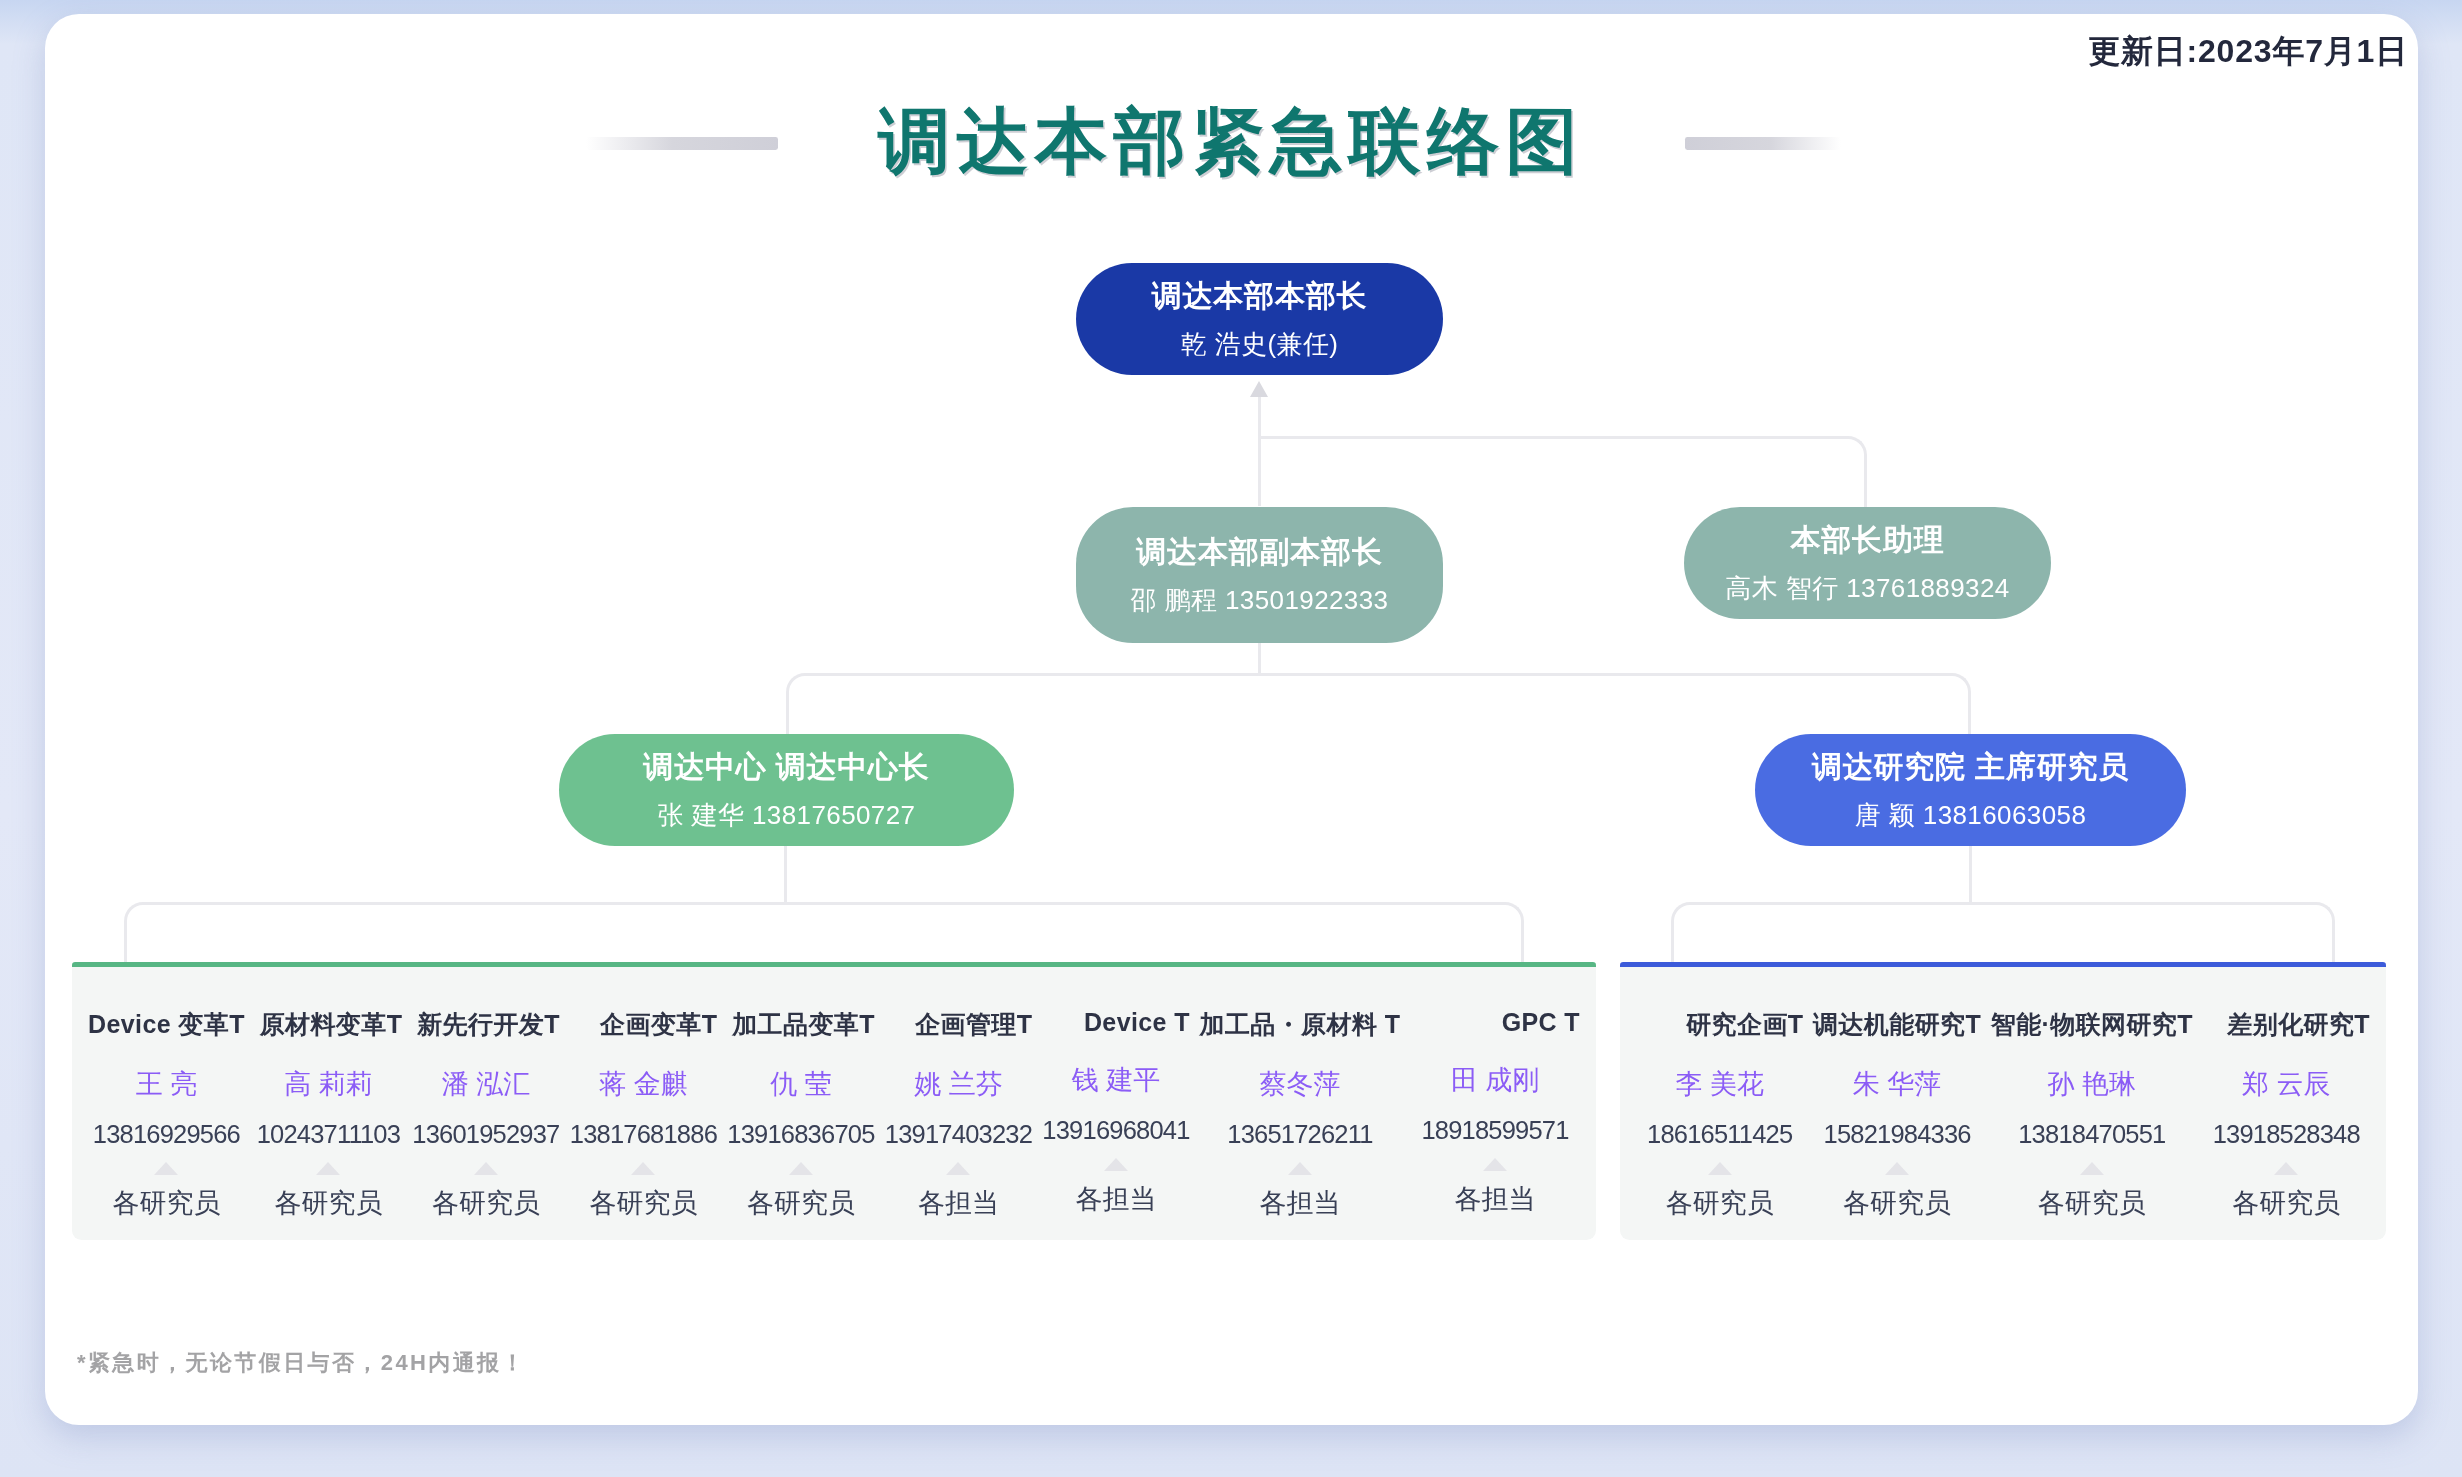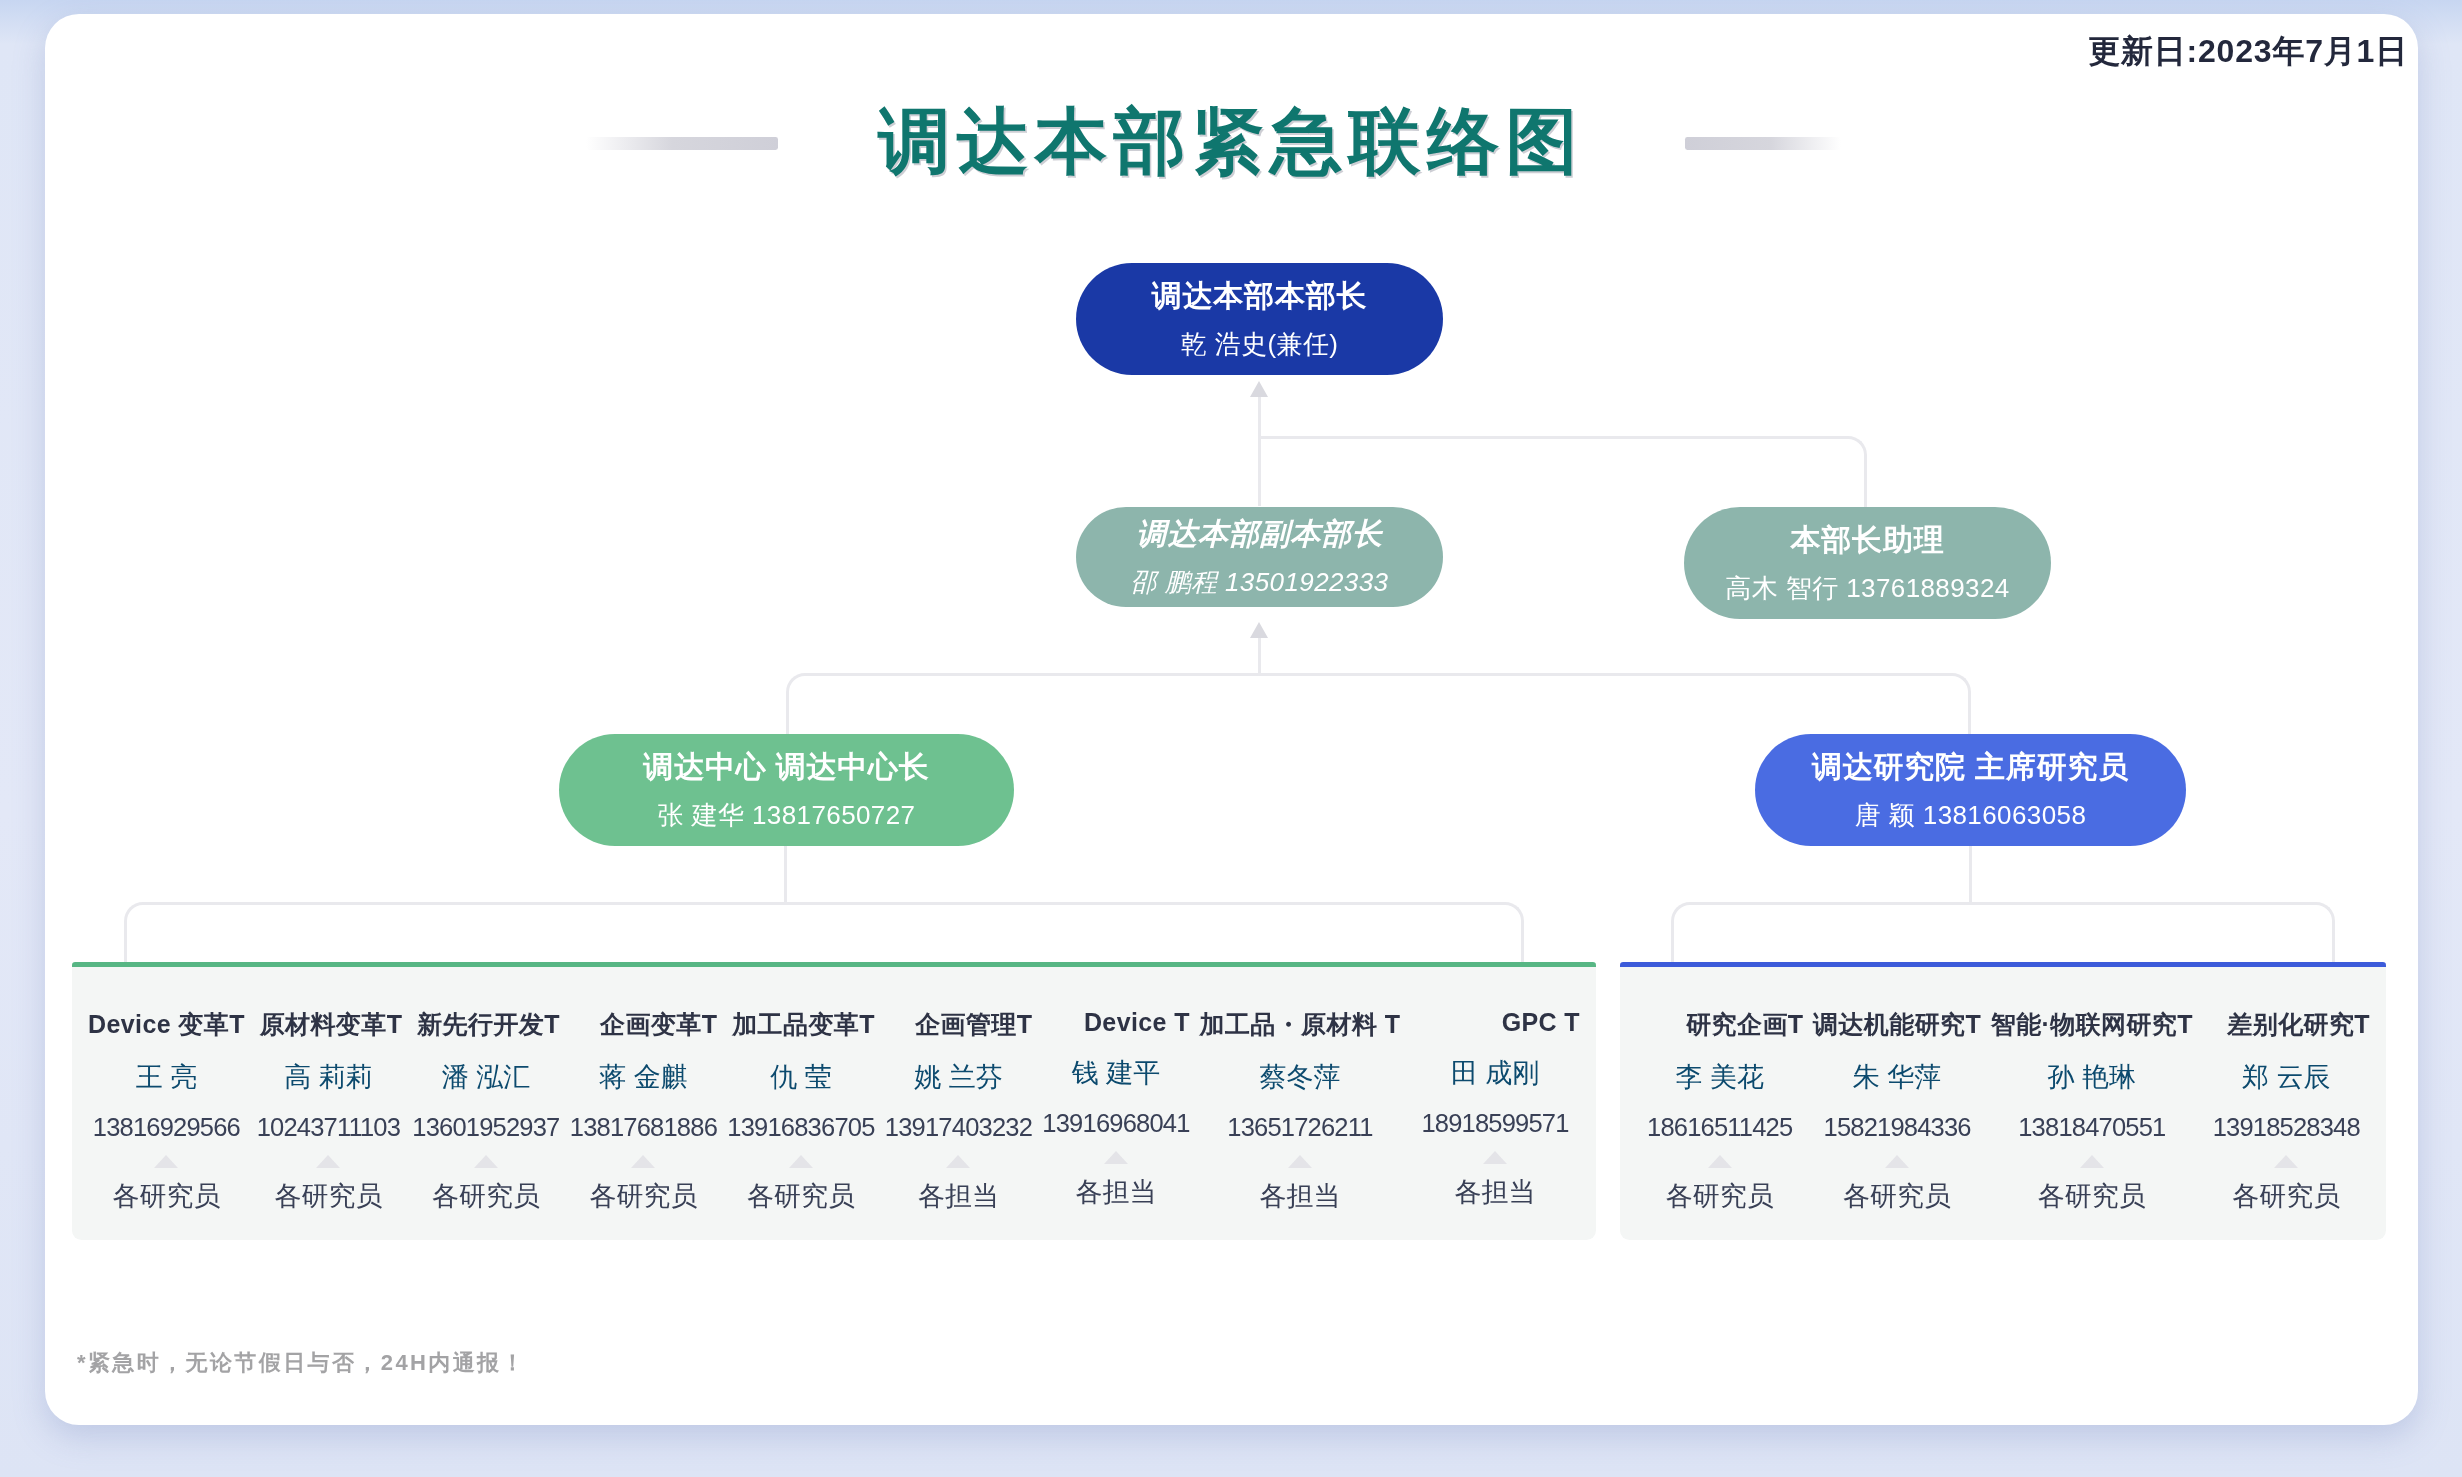--- a/index.html
+++ b/index.html
@@ -52,21 +52,21 @@
   .group-box {
     position:absolute; top:962px; height:278px; background:#f4f6f5;
     border-radius:3.2px 3.2px 9.6px 9.6px;
     display:flex; justify-content:space-around; align-items:flex-start; padding:41px 11.2px 0 11.2px;
   }
   .group-box--center   { left:72px;   width:1524px; border-top:5.6px solid #57b684; }
   .group-box--research { left:1620px; width:766px;  border-top:5.6px solid #3c5bda; }
 
   .team { flex:1 1 0; text-align:center; padding:0 4.8px; }
   .team-title { font-size:25px; font-weight:bold; color:#2e3345; letter-spacing:0.4px; white-space:nowrap;text-align:right; }
-  .team-name  { font-size:27px; color:#0c4a6e; margin-top:18px; }
+  .team-name  { font-size:27px; color:#8b5cf6; margin-top:25px; }
   .team-phone { font-size:25.5px; color:#394056; margin-top:18.4px; letter-spacing:-0.8px; }
   .caret-up   {
     width:0; height:0; margin:12.8px auto 0 auto;
     border-left:12px solid transparent; border-right:12px solid transparent;
     border-bottom:13.6px solid #e4e4e8;
   }
   .team-role  { font-size:27px; color:#394056; margin-top:9.6px; }
 
   .footnote {
     position:absolute; left:77px; top:1348px;
@@ -97,21 +97,21 @@
 <div class="conn stem" style="left:784px; top:846px; height:58px;"></div>
 <div class="conn bracket" style="left:124px; top:902px; width:1400px; height:60px;"></div>
 <div class="conn stem" style="left:1969px; top:846px; height:58px;"></div>
 <div class="conn bracket" style="left:1671px; top:902px; width:664px; height:60px;"></div>
 
 <div class="node node--navy" style="left:1076px; top:263px; width:367px; height:112px;">
   <div class="n-title">调达本部本部长</div>
   <div class="n-person">乾 浩史(兼任)</div>
 </div>
 
-<div class="node node--sage" style="left:1076px; top:507px; width:367px; height:100px;font-style:italic;">
+<div class="node node--sage" style="left:1076px; top:507px; width:367px; height:136px;">
   <div class="n-title">调达本部副本部长</div>
   <div class="n-person">邵 鹏程 13501922333</div>
 </div>
 
 <div class="node node--sage" style="left:1684px; top:507px; width:367px; height:112px;">
   <div class="n-title">本部长助理</div>
   <div class="n-person">高木 智行 13761889324</div>
 </div>
 
 <div class="node node--green" style="left:559px; top:734px; width:455px; height:112px;">

